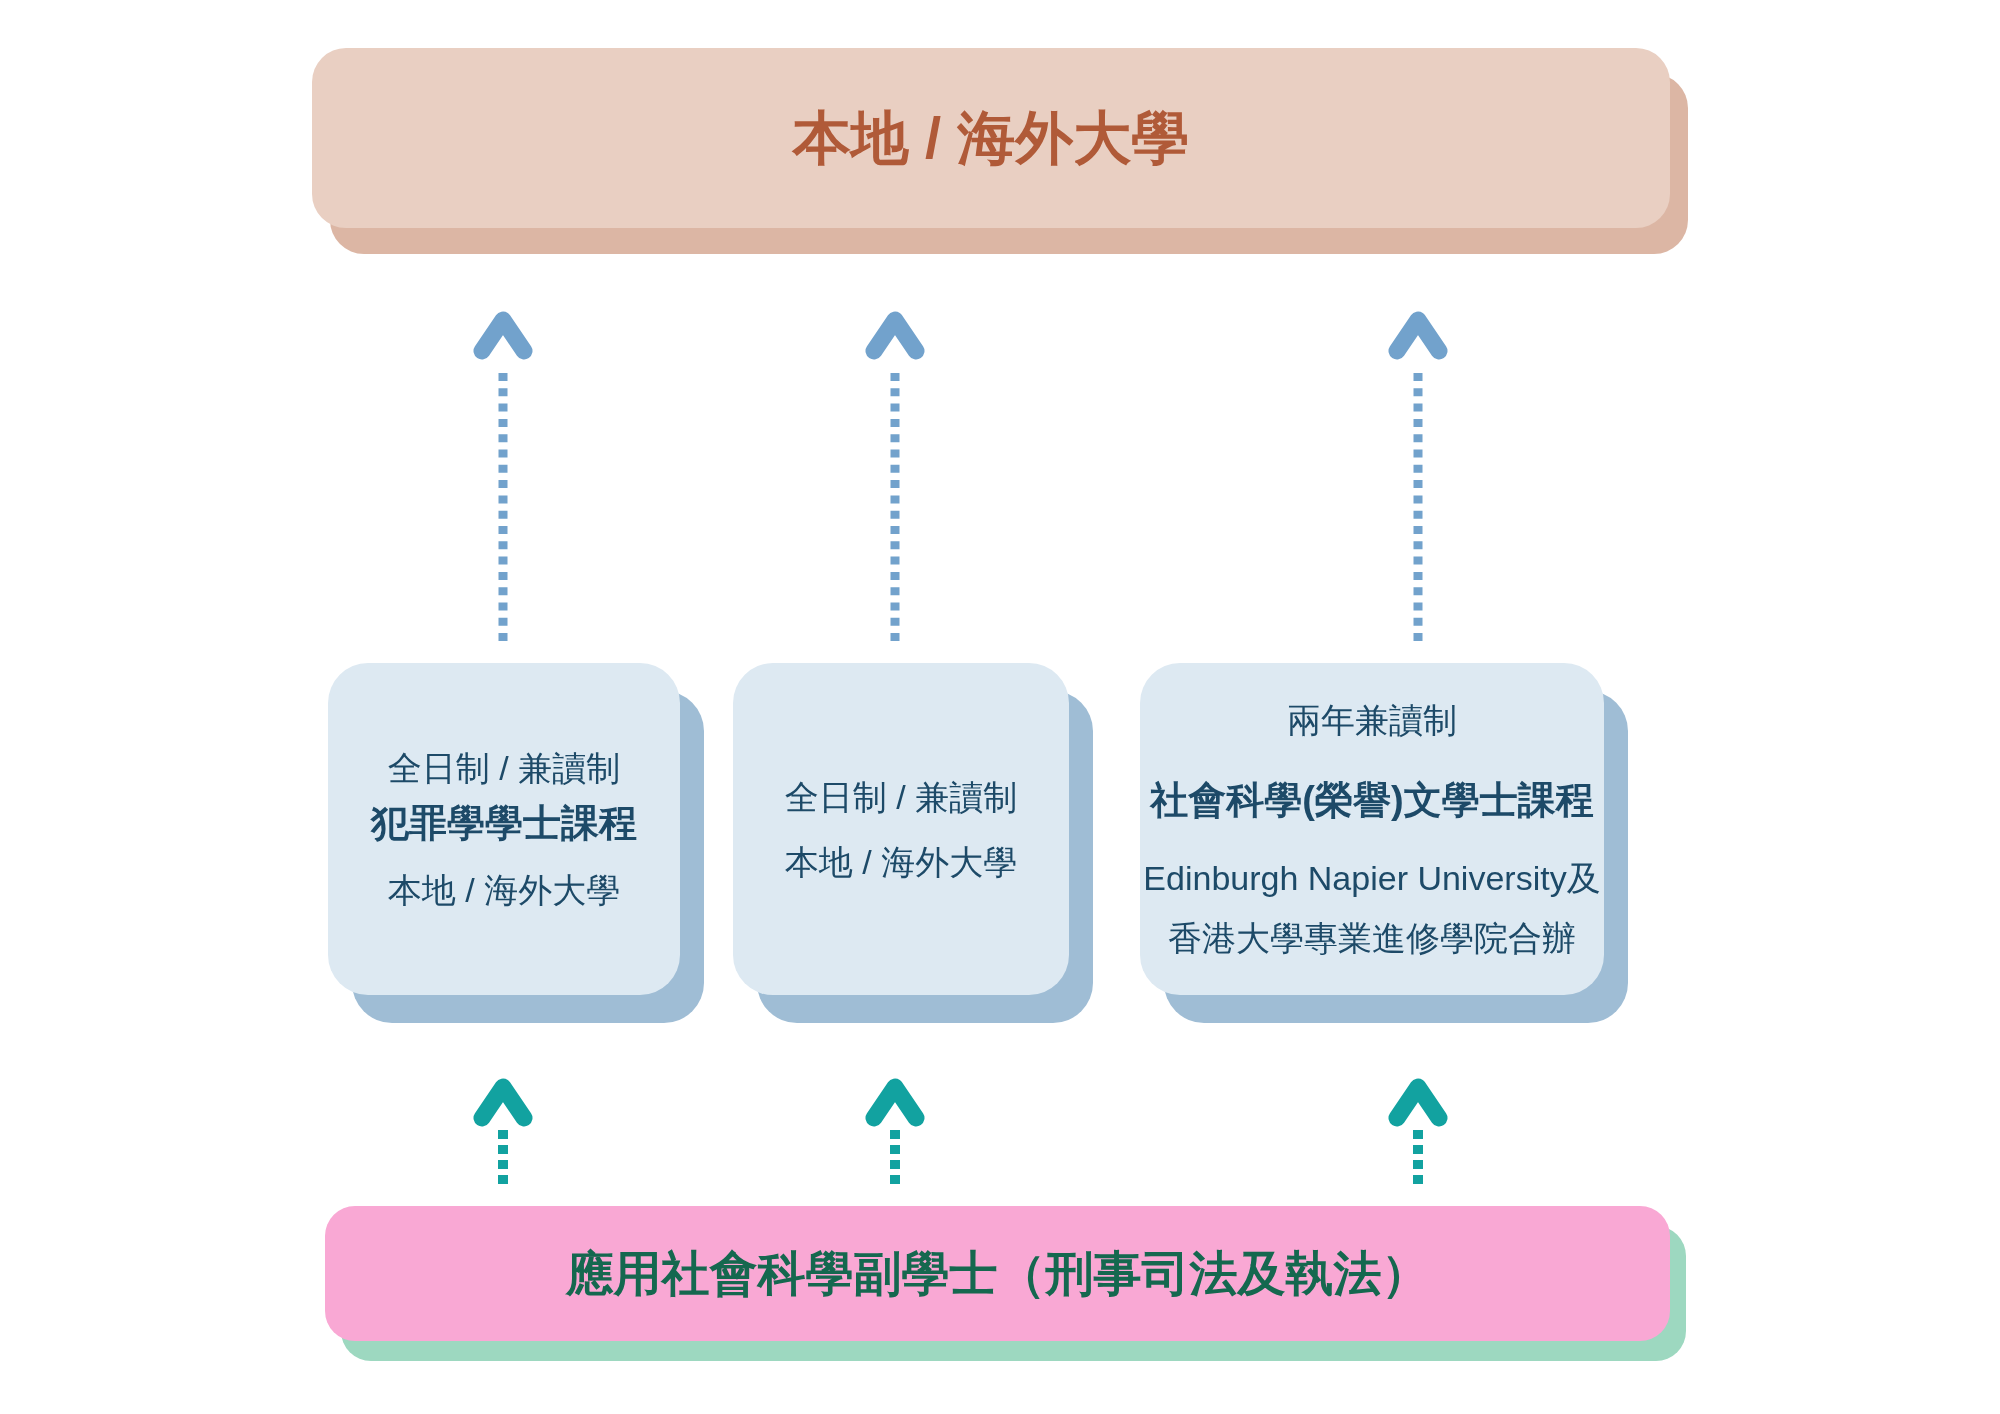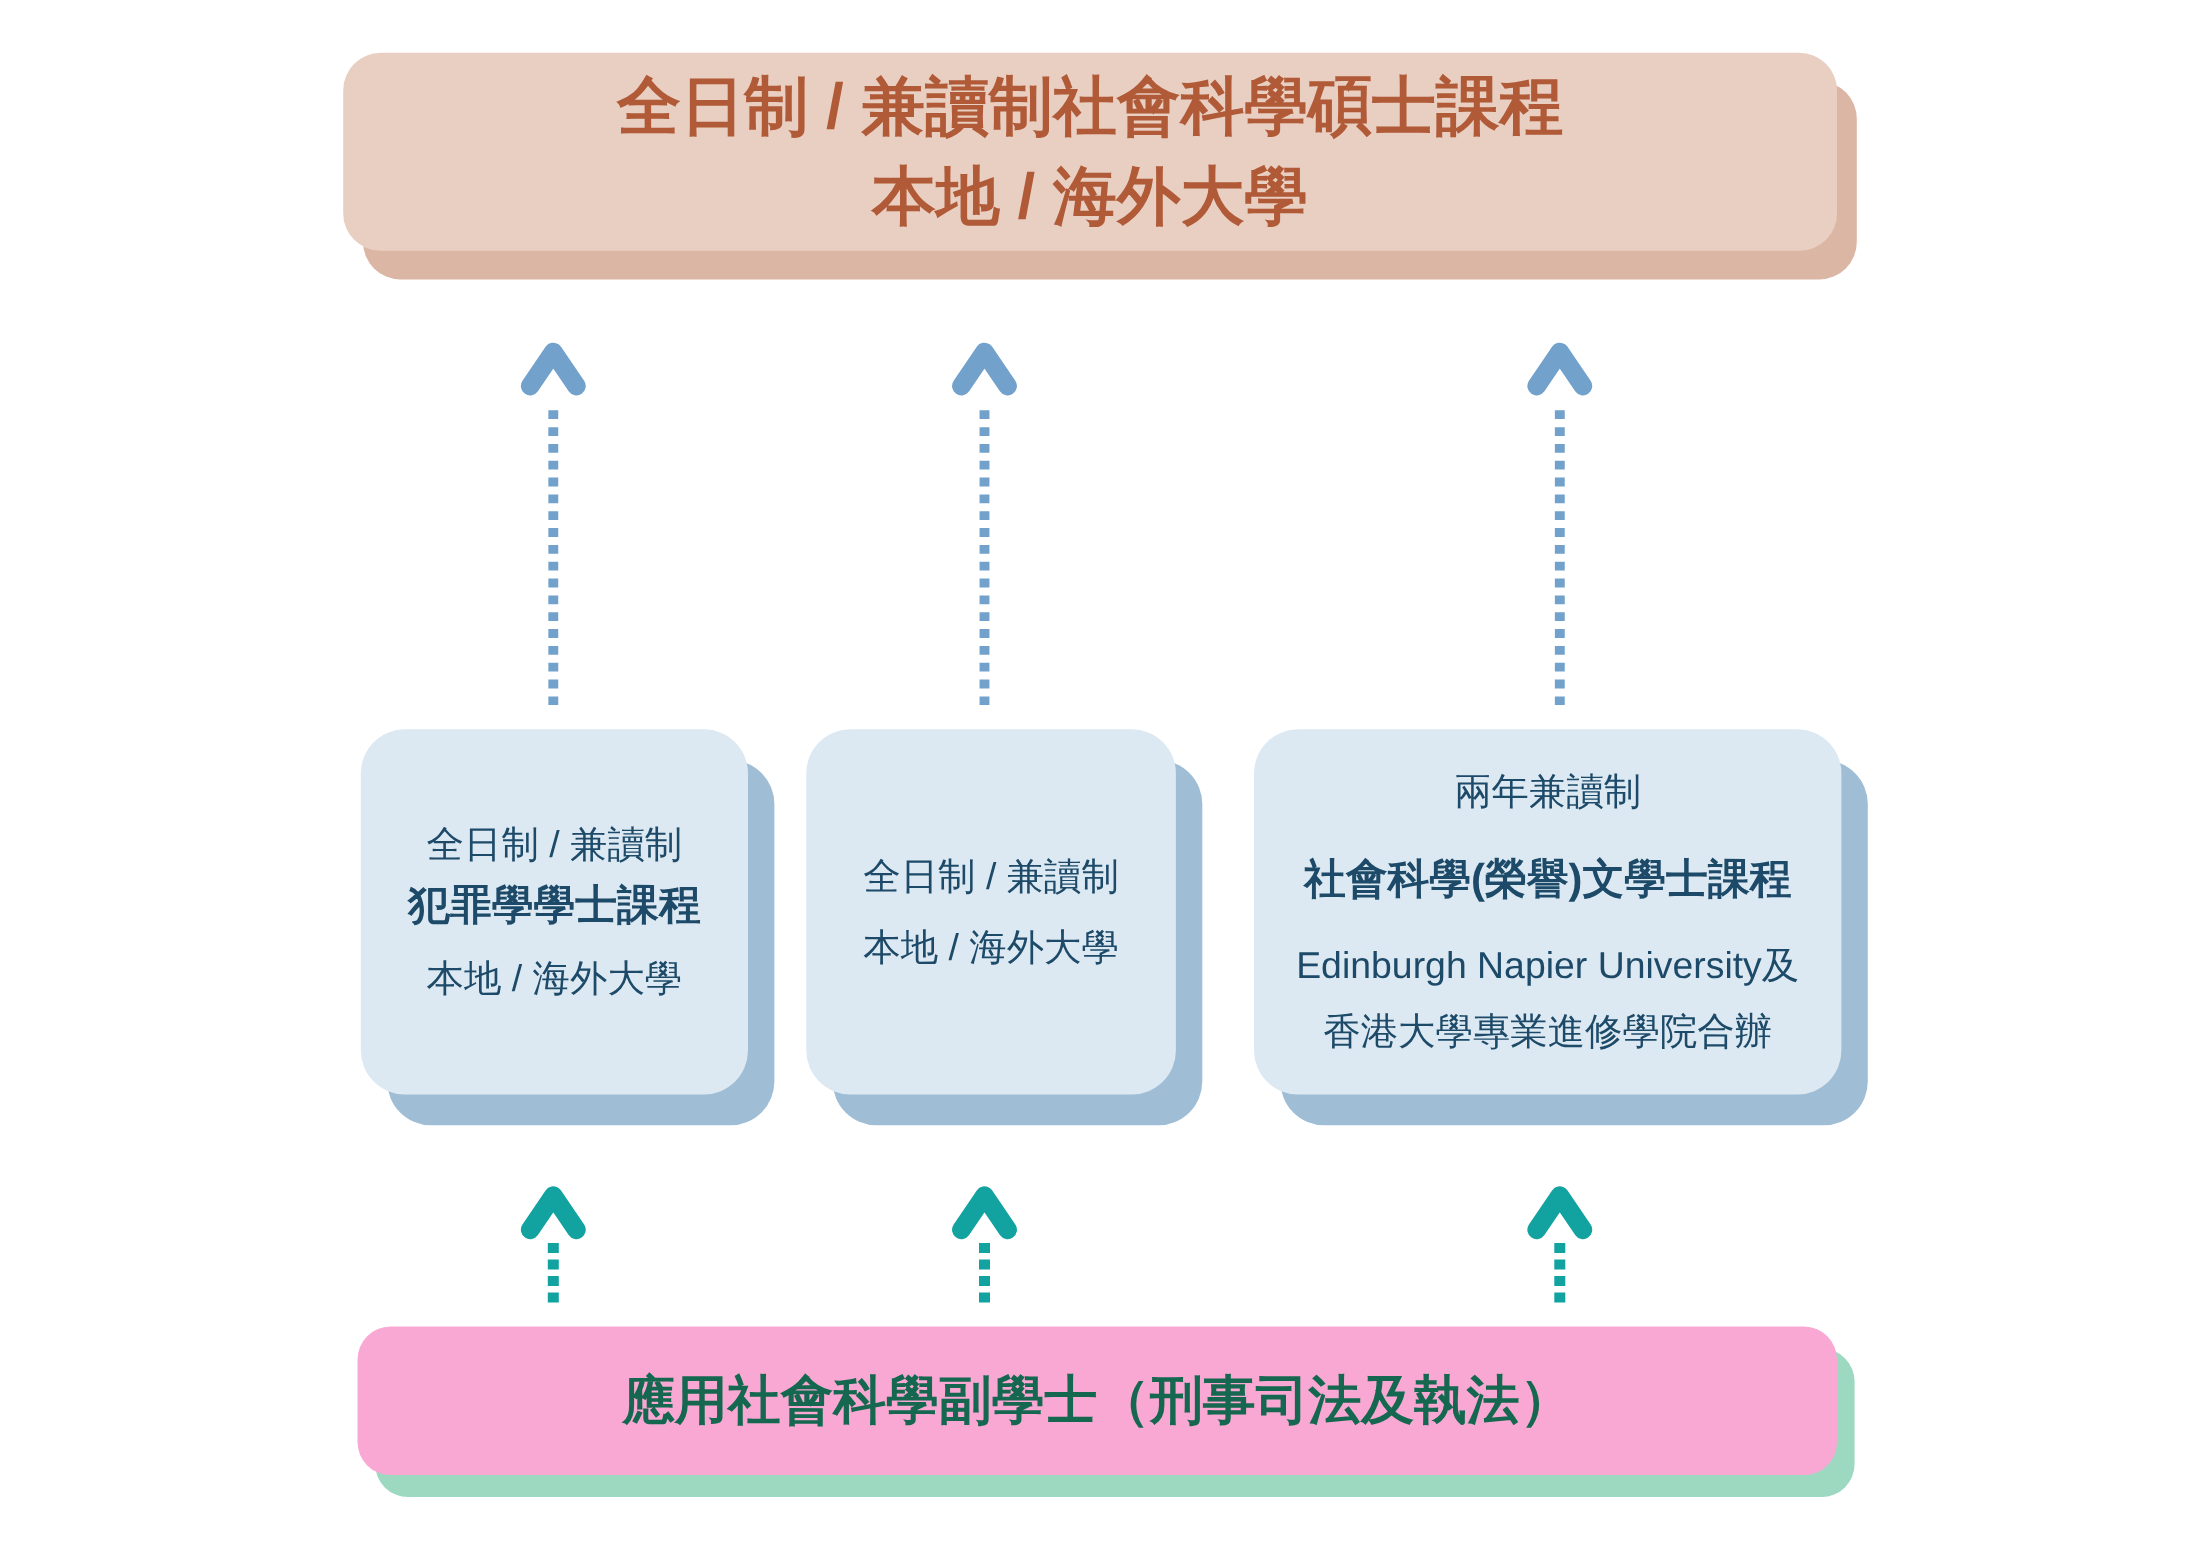--- a/index.html
+++ b/index.html
@@ -47,21 +47,21 @@
     color: #1d4a68;
     font-size: 34px;
     line-height: 1.0;
   }
   .mid-box .mode      { font-size: 34px; }
   .mid-box .title     { font-size: 38px; font-weight: bold; margin-top: 19px; }
   .mid-box .inst      { font-size: 34px; margin-top: 31px; }
   .mid-box .inst-l2   { font-size: 34px; margin-top: 26px; }
   .box-1 { left: 328px;  width: 352px; }
   .box-2 { left: 733px;  width: 336px; }
-  .box-3 { left: 1140px; width: 534px; }
+  .box-3 { left: 1140px; width: 464px; }
   .box-3 .title { margin-top: 44px; }
   .box-3 .inst  { margin-top: 42px; }
   
   .bottom-box {
     left: 325px; top: 1206px;
     width: 1345px; height: 135px;
     background: #f9a8d4;
     border-radius: 30px;
     box-shadow: 16px 20px 0 0 #9dd8c0;
     color: #15684f;
@@ -79,21 +79,20 @@
   .col-1 { left: 473px; }
   .col-2 { left: 865px; }
   .col-3 { left: 1388px; }
 </style>
 </head>
 <body>
 
 <div class="canvas">
 
   <div class="box top-box">
-    <span>全日制 / 兼讀制社會科學碩士課程</span>
     <span>本地 / 海外大學</span>
   </div>
 
   <svg class="arrow arrow-blue col-1" viewBox="0 0 60 340">
     <path d="M9 48 L30 17 L51 48" fill="none" stroke="#72a2cc" stroke-width="17" stroke-linecap="round" stroke-linejoin="round"></path>
     <line x1="30" y1="70" x2="30" y2="338" stroke="#72a2cc" stroke-width="9" stroke-dasharray="8 7.3"></line>
   </svg>
   <svg class="arrow arrow-blue col-2" viewBox="0 0 60 340">
     <path d="M9 48 L30 17 L51 48" fill="none" stroke="#72a2cc" stroke-width="17" stroke-linecap="round" stroke-linejoin="round"></path>
     <line x1="30" y1="70" x2="30" y2="338" stroke="#72a2cc" stroke-width="9" stroke-dasharray="8 7.3"></line>

